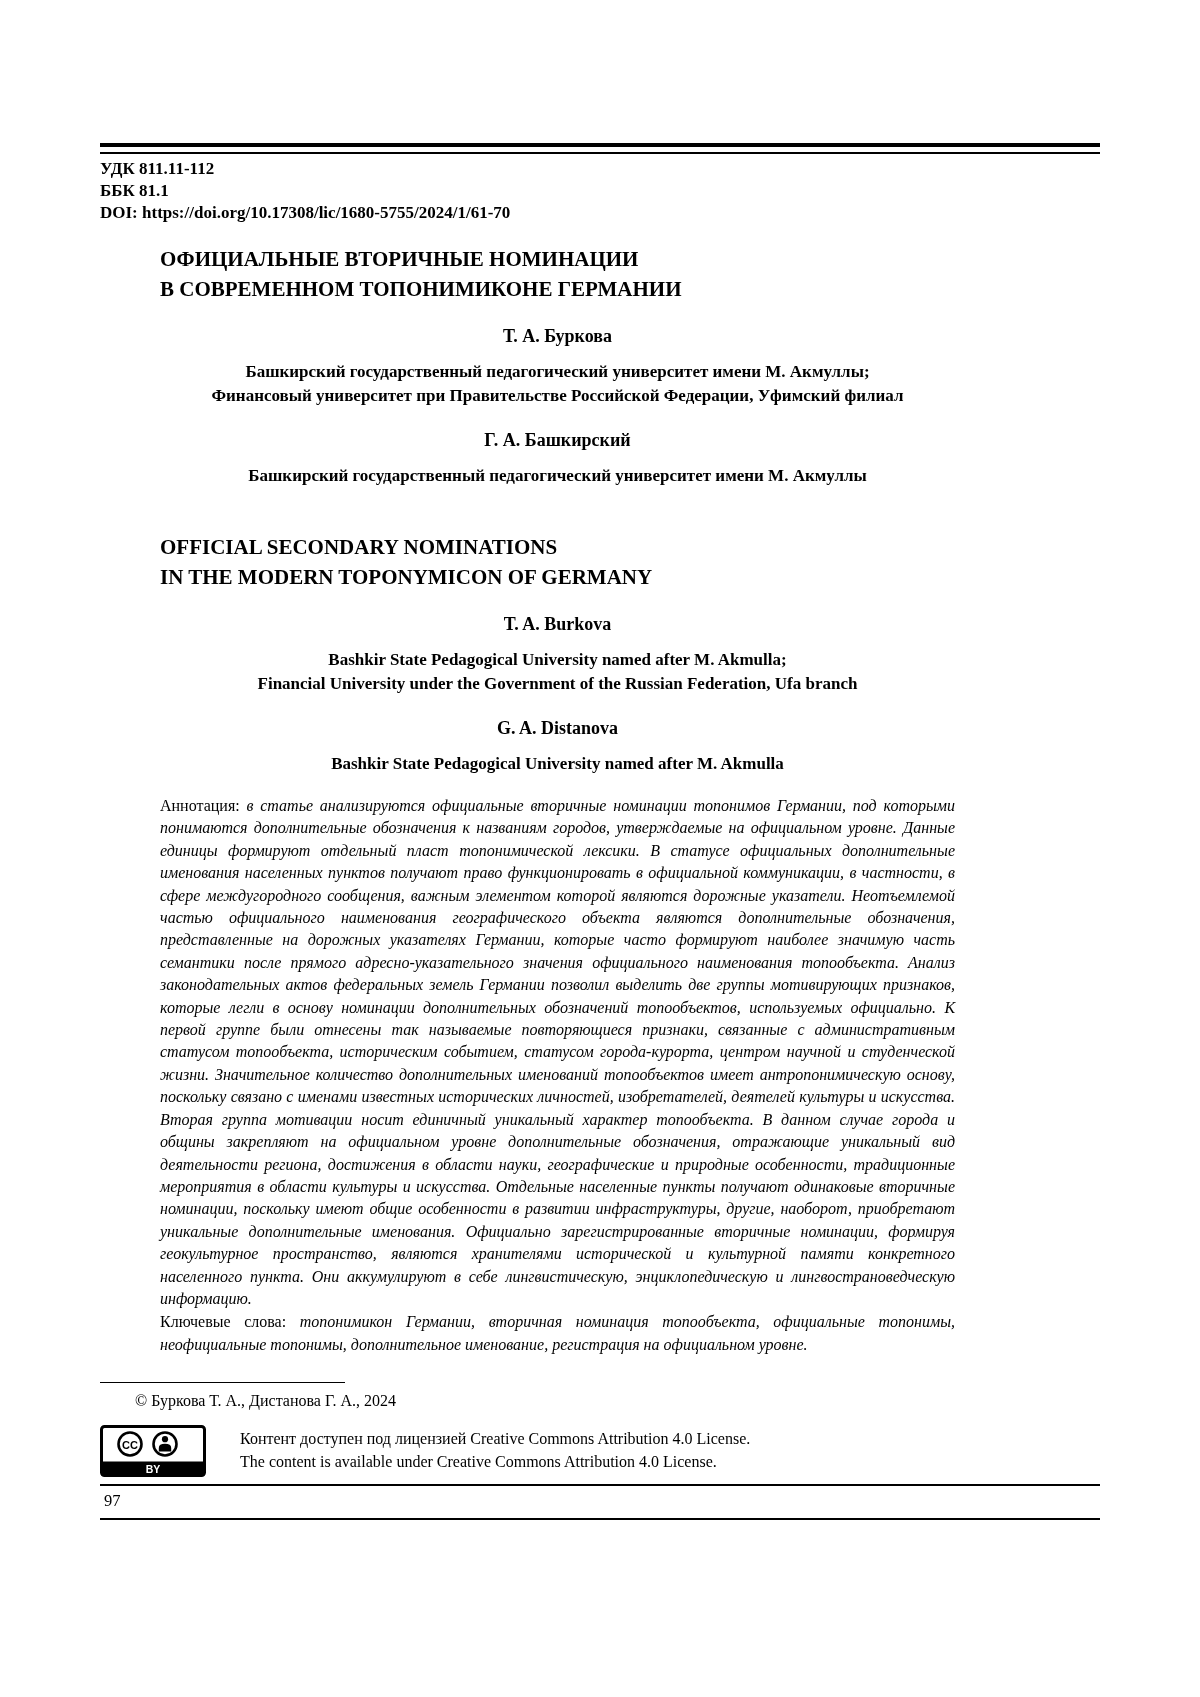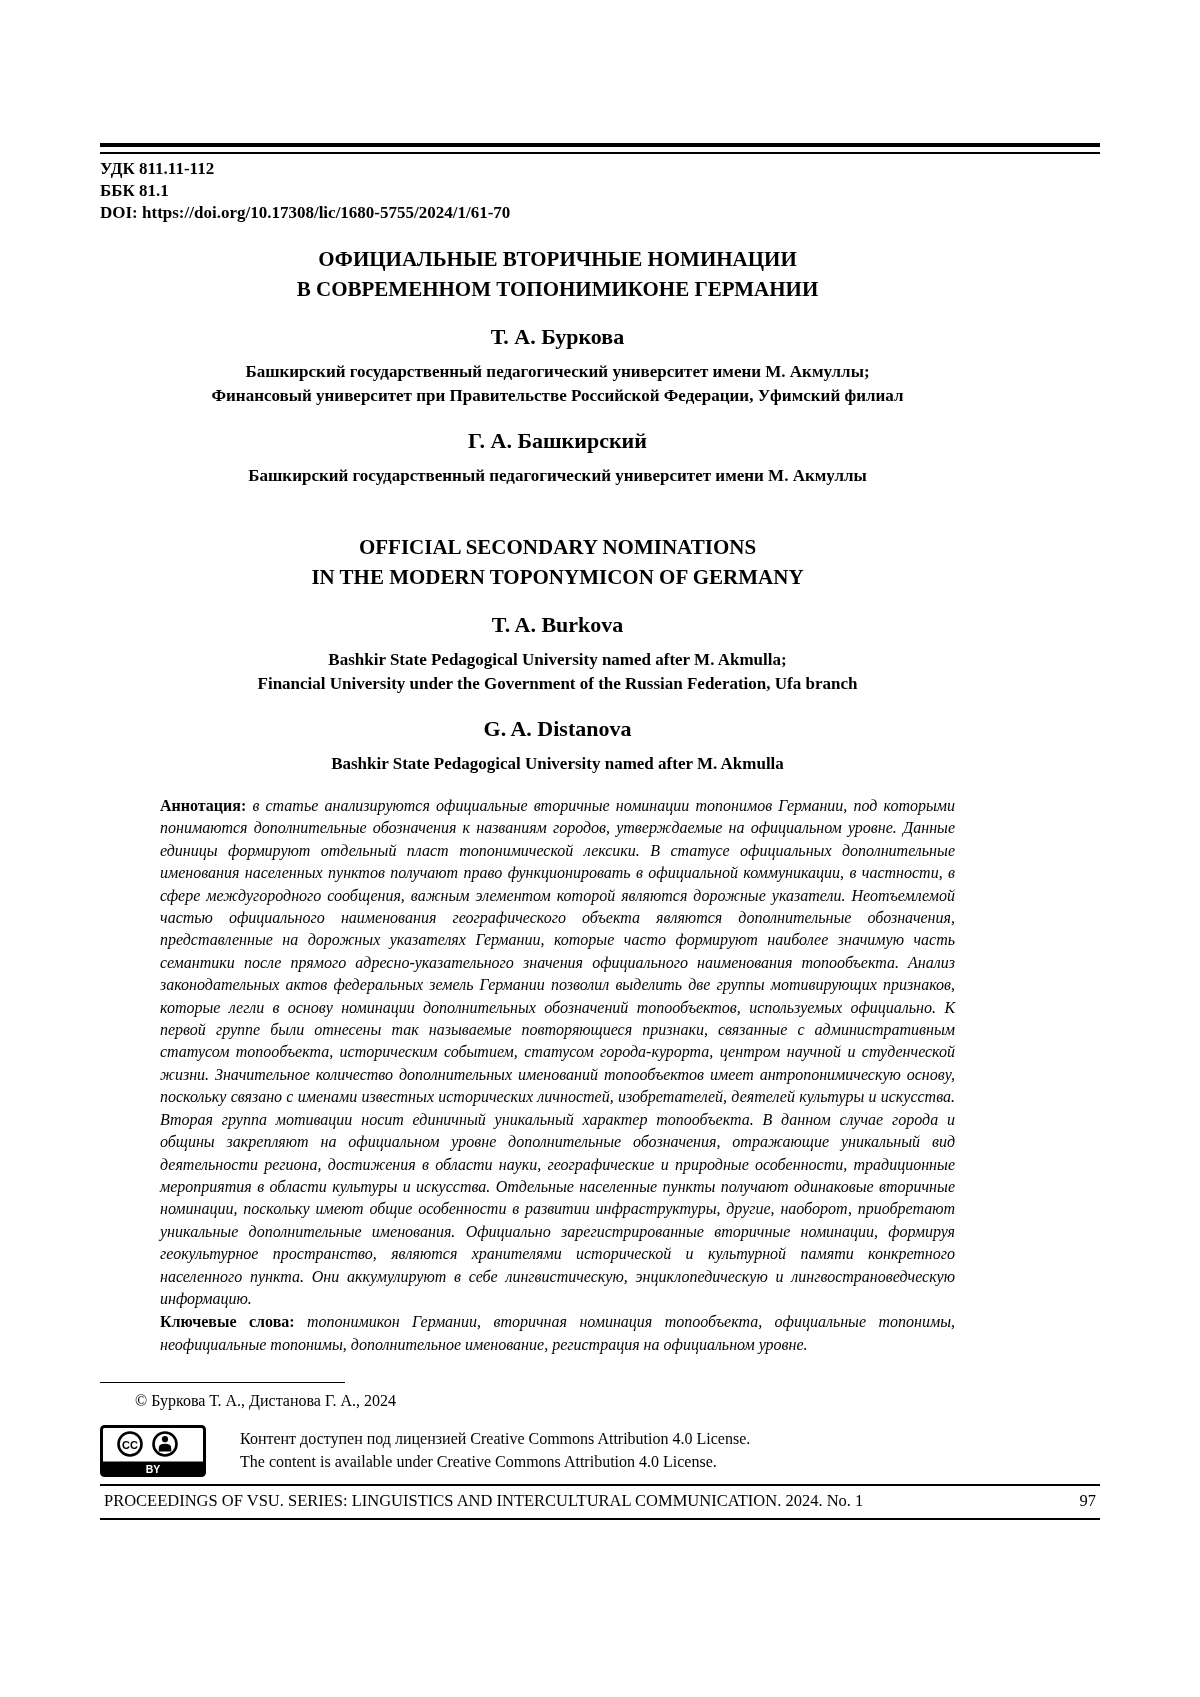--- a/index.html
+++ b/index.html
@@ -27,52 +27,51 @@
     margin-top: 4px;
     font-weight: bold;
     font-size: 17px;
     line-height: 22px;
   }
   .body-col {
     margin-left: 60px;
     margin-right: 145px;
   }
   .title-ru, .title-en {
-    text-align: center;
     font-weight: bold;
     font-size: 21px;
     line-height: 30px;
   }
   .title-ru { margin-top: 20px; }
   .title-en { margin-top: 44px; }
   .author-name {
     text-align: center;
     font-weight: bold;
-    font-size: 22px;
+    font-size: 18px;
     line-height: 25px;
     margin-top: 20px;
   }
   .affiliation {
     text-align: center;
     font-weight: bold;
     font-size: 17px;
     line-height: 24px;
     margin-top: 11px;
   }
   .abstract {
     margin-top: 19px;
     font-size: 16px;
     font-style: italic;
     text-align: justify;
     line-height: 22.4px;
     hyphens: auto;
   }
   .keywords { margin-top: 1px; }
   .run-in-label {
-    font-weight: bold;
+    font-weight: normal;
     font-style: normal;
   }
   .bottom-block { margin-top: 26px; }
   .footnote-rule {
     width: 245px;
     border-top: 1.5px solid #000;
   }
   .copyright {
     margin-top: 7px;
     padding-left: 35px;
@@ -170,17 +169,16 @@
         <text x="53" y="47.5" text-anchor="middle" font-family="Liberation Sans, sans-serif" font-size="10.5" font-weight="bold" fill="#ffffff">BY</text>
       </svg>
       <div class="license-text">
         <div>Контент доступен под лицензией Creative Commons Attribution 4.0 License.</div>
         <div>The content is available under Creative Commons Attribution 4.0 License.</div>
       </div>
     </div>
   </div>
 
   <div class="page-footer">
-    <span>PROCEEDINGS OF VSU. SERIES: LINGUISTICS AND INTERCULTURAL COMMUNICATION. 2024. No. 1</span>
     <span>97</span>
   </div>
 
 </div>
 
 </body></html>

